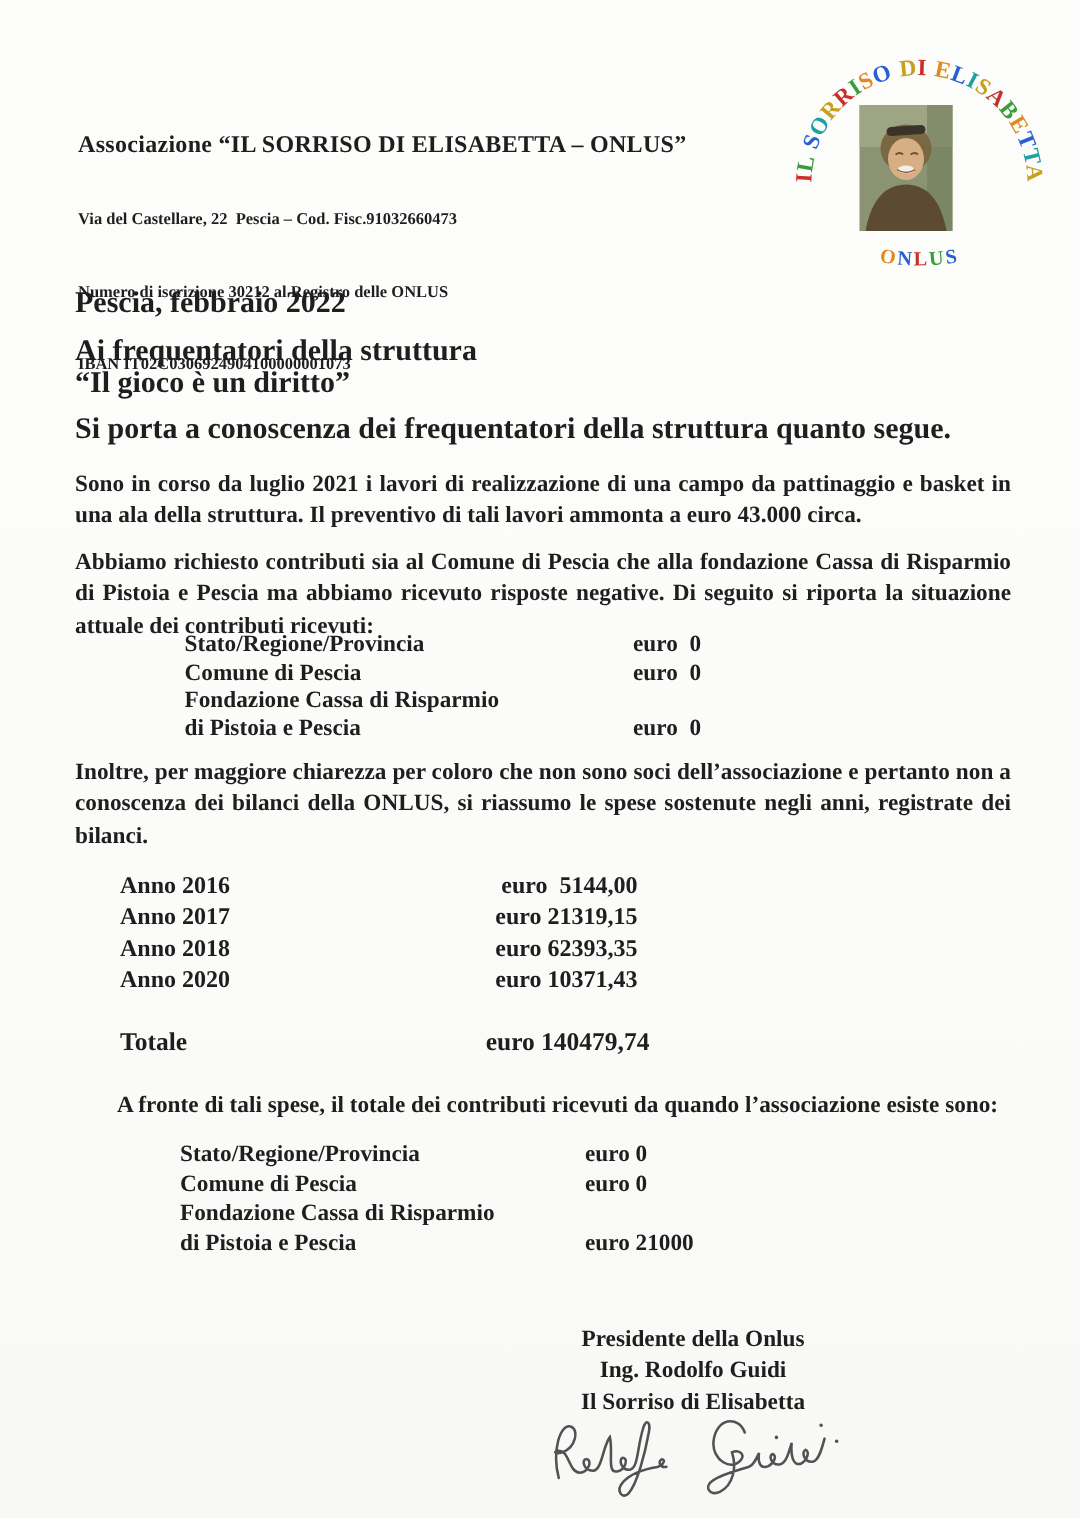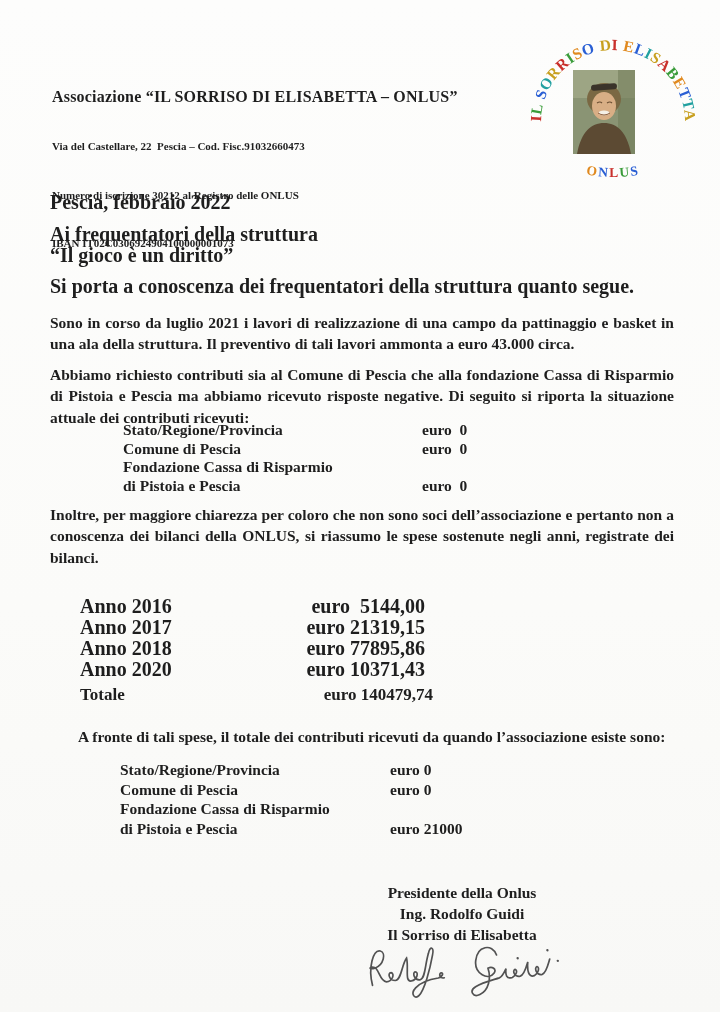--- a/index.html
+++ b/index.html
@@ -18,21 +18,21 @@
   .fs155{font-size:15.5px;line-height:21.3px;}
   .just{text-align:justify;}
   .date{top:192px;}
   .recipient{top:224px;}
   .intro{top:276px;}
   .works{top:312px;}
   .contrib{top:364px;}
   .table1{top:421px;padding-left:73px;width:551px;font-size:15.5px;line-height:18.6px;}
   .table1 .tlabel{display:inline-block;width:299px;}
   .inoltre{top:504px;}
-  .extable{top:596px;padding-left:30px;width:594px;font-size:20px;line-height:21px;}
+  .extable{top:580px;padding-left:30px;width:594px;font-size:16px;line-height:21px;}
   .extable .tlabel{display:inline-block;width:185px;}
   .extable .tval{display:inline-block;width:160px;text-align:right;}
   .totrow{top:684px;padding-left:30px;width:594px;font-size:17px;line-height:22px;}
   .totrow .tlabel{display:inline-block;width:181px;}
   .totrow .tval{display:inline-block;width:172px;text-align:right;}
   .afronte{top:726px;margin-left:28px;}
   .table2{top:760px;padding-left:70px;width:554px;font-size:15.5px;line-height:19.5px;}
   .table2 .tlabel{display:inline-block;width:270px;}
   .tval{white-space:pre;}
   .sigblock{position:absolute;left:352px;top:882px;width:220px;text-align:center;font-size:15.5px;line-height:21px;}
@@ -108,21 +108,21 @@
   <p class="blk fs155 just inoltre">Inoltre, per maggiore chiarezza per coloro che non sono soci dell’associazione e pertanto non a conoscenza dei bilanci della ONLUS, si riassumo le spese sostenute negli anni, registrate dei bilanci.</p>
 
   <div class="blk extable">
     <div class="trow">
       <span class="tlabel">Anno 2016</span><span class="tval">euro  5144,00</span>
     </div>
     <div class="trow">
       <span class="tlabel">Anno 2017</span><span class="tval">euro 21319,15</span>
     </div>
     <div class="trow">
-      <span class="tlabel">Anno 2018</span><span class="tval">euro 77895,86</span>
+      <span class="tlabel">Anno 2018</span><span class="tval">euro 62393,35</span>
     </div>
     <div class="trow">
       <span class="tlabel">Anno 2020</span><span class="tval">euro 10371,43</span>
     </div>
   </div>
 
   <div class="blk totrow">
     <span class="tlabel">Totale</span><span class="tval">euro 140479,74</span>
   </div>
 

